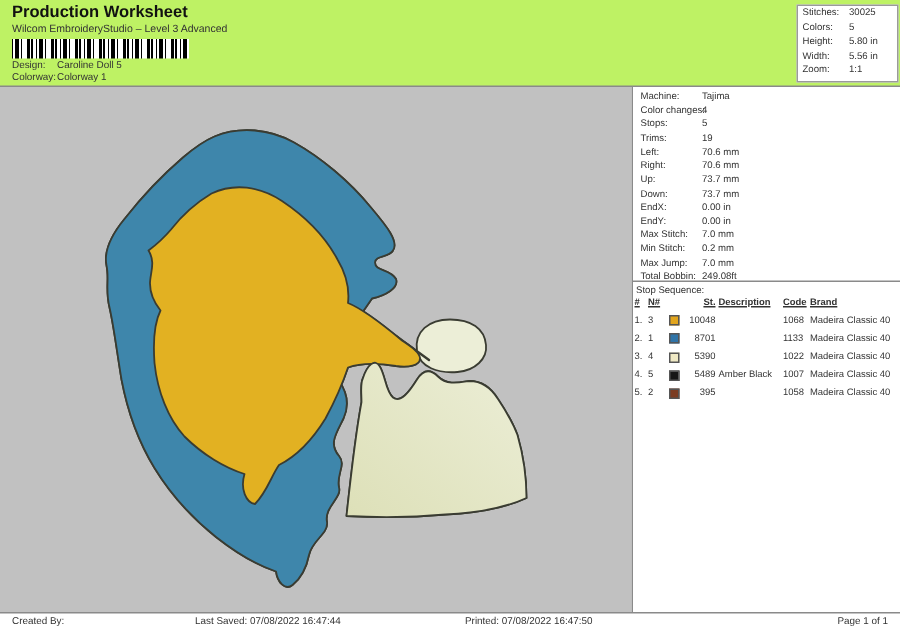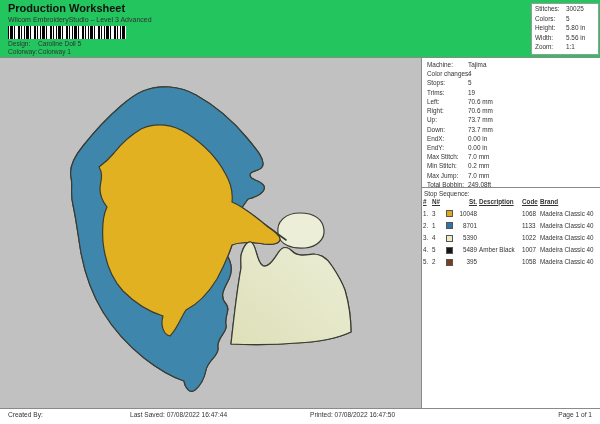--- a/index.html
+++ b/index.html
@@ -4,21 +4,21 @@
 <style>
   html,body{margin:0;padding:0;}
   body{
     width:600px;height:424px;position:relative;overflow:hidden;
     background:#ffffff;
     font-family:"Liberation Sans","DejaVu Sans",sans-serif;
     color:#1c1c1c;
     -webkit-font-smoothing:antialiased;
   }
   
-  .header{position:absolute;left:0;top:0;width:600px;height:57px;background:#22c55e;border-bottom:1px solid #8a8a8a;}
+  .header{position:absolute;left:0;top:0;width:600px;height:57px;background:#bef264;border-bottom:1px solid #8a8a8a;}
   .title{position:absolute;left:8px;top:2px;font-size:11px;font-weight:bold;color:#111;}
   .subtitle{position:absolute;left:8px;top:16px;font-size:7px;color:#333;}
   .barcode{position:absolute;left:8px;top:26px;width:118px;height:13px;
     background:repeating-linear-gradient(90deg,
       #000 0 1px,#fff 1px 2px,#000 2px 5px,#fff 5px 6px,
       #000 6px 7px,#fff 7px 10px,#000 10px 12px,#fff 12px 13px,
       #000 13px 14px,#fff 14px 16px);}
   .hrow{position:absolute;left:8px;font-size:6.6px;color:#333;}
   .hrow .lbl{display:inline-block;width:30px;}
   .statsbox{position:absolute;left:531px;top:3px;width:66px;height:50px;border:1px solid #9a9a9a;background:#fff;}

